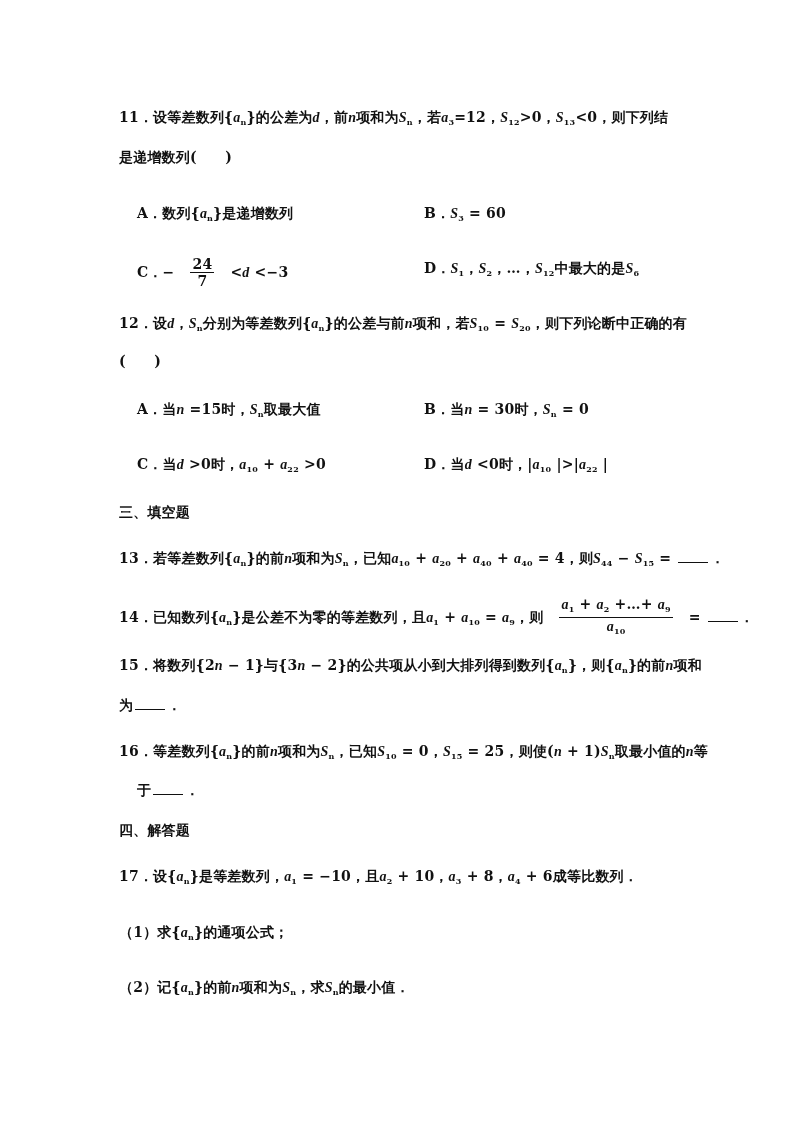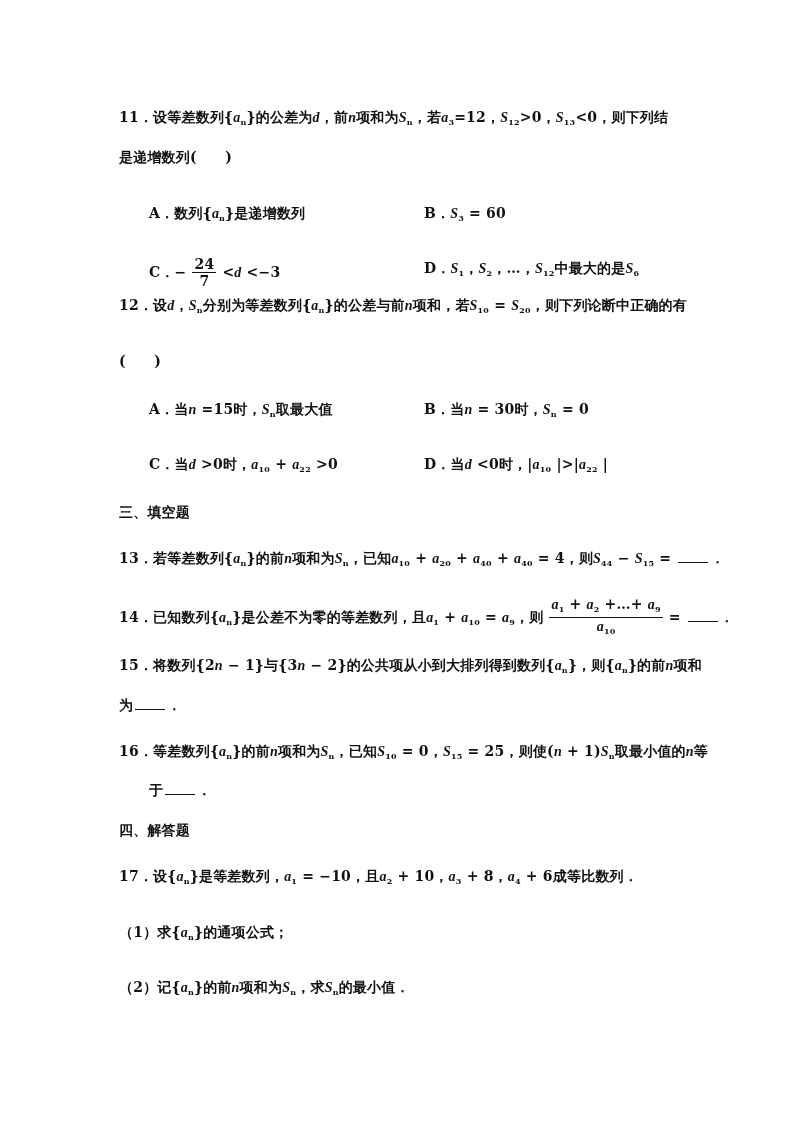--- a/index.html
+++ b/index.html
@@ -11,28 +11,28 @@
   }
   .line {
     position: absolute;
     left: 119px;
     white-space: nowrap;
     line-height: 20px;
     font-size: 14px;
     letter-spacing: 0.2px;
     font-weight: bold;
   }
-  .indent { left: 149px; }
+  .indent { left: 137px; }
   .optB { left: 412px; margin-left: 12px; }
   .sec { left: 119px; }
   .m { font-style: italic; font-family: "Liberation Serif", "DejaVu Serif", serif; }
   sub { font-size: 8px; vertical-align: -3px; font-style: normal; }
   .frac {
     display: inline-block; vertical-align: middle; text-align: center;
-    margin: 0 6px; line-height: 16px;
+    margin: 0 16px; line-height: 16px;
   }
   .frac .num { display: block; border-bottom: 1px solid #111; padding: 0 2px; }
   .frac .den { display: block; padding: 0 2px; }
   .blank {
     display: inline-block; width: 30px; border-bottom: 1px solid #111;
     height: 14px; vertical-align: baseline; margin: 0 2px;
   }
 </style>
 </head>
 <body>
@@ -48,21 +48,21 @@
 <div class="line optB" style="top:203px">
   B．<span class="m">S</span><sub>3</sub> = 60
 </div>
 <div class="line indent" style="top:256px">
   C．−<span class="frac"><span class="num">24</span><span class="den">7</span></span>&lt;<span class="m">d</span> &lt;−3
 </div>
 <div class="line optB" style="top:258px">
   D．<span class="m">S</span><sub>1</sub>，<span class="m">S</span><sub>2</sub>，…，<span class="m">S</span><sub>12</sub>中最大的是<span class="m">S</span><sub>6</sub>
 </div>
 
-<div class="line" style="top:295px">
+<div class="line" style="top:313px">
   12．设<span class="m">d</span>，<span class="m">S</span><sub>n</sub>分别为等差数列{<span class="m">a</span><sub>n</sub>}的公差与前<span class="m">n</span>项和，若<span class="m">S</span><sub>10</sub> = <span class="m">S</span><sub>20</sub>，则下列论断中正确的有
 </div>
 <div class="line" style="top:351px">(　　)</div>
 
 <div class="line indent" style="top:399px">
   A．当<span class="m">n</span> =15时，<span class="m">S</span><sub>n</sub>取最大值
 </div>
 <div class="line optB" style="top:399px">
   B．当<span class="m">n</span> = 30时，<span class="m">S</span><sub>n</sub> = 0
 </div>

